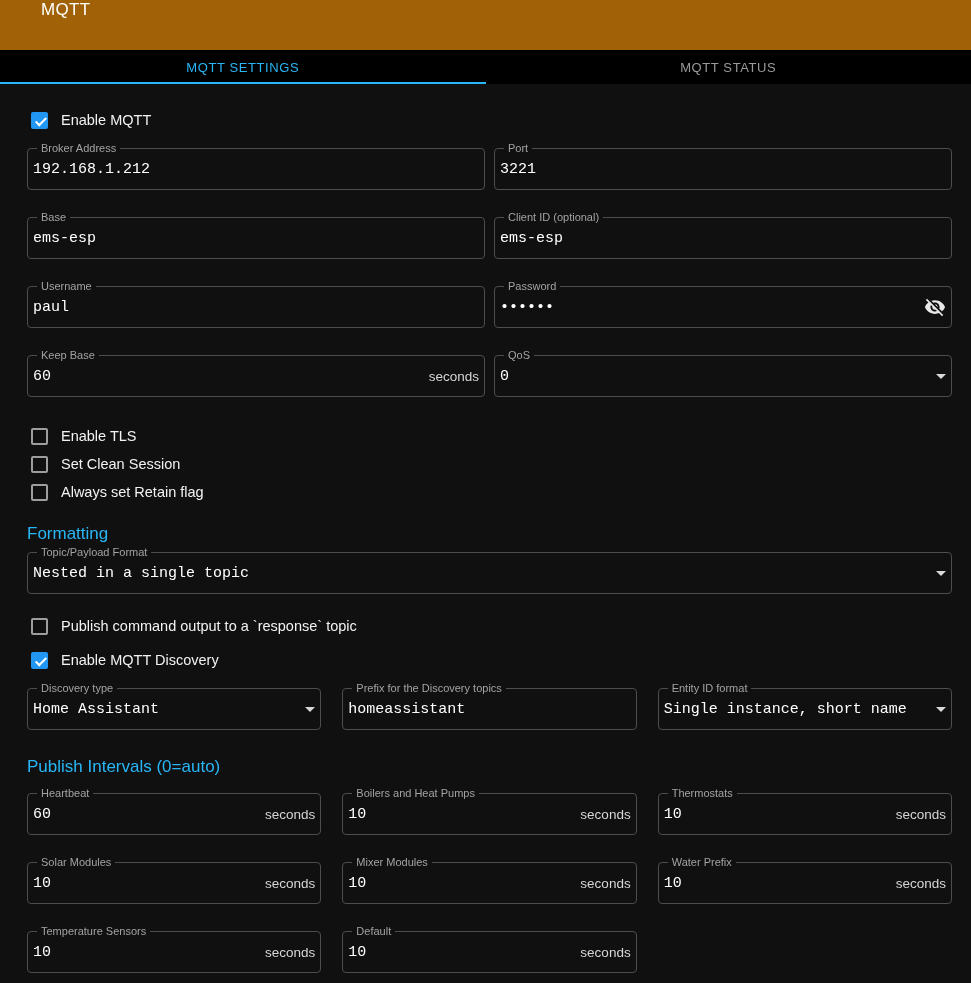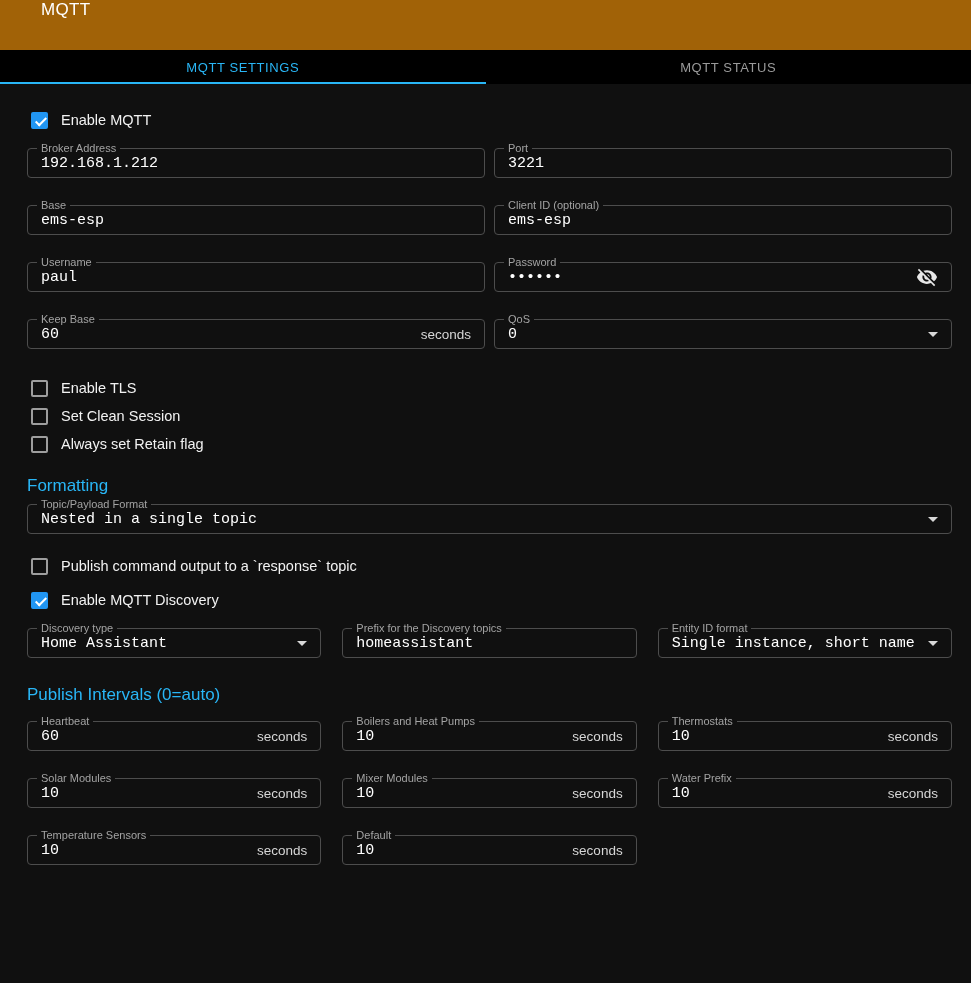--- a/index.html
+++ b/index.html
@@ -40,23 +40,23 @@
     width:4px; height:9px; border:solid #fff; border-width:0 2px 2px 0;
     transform:rotate(45deg);
   }
   .cb-label { font-size:14.5px; color:#f2f2f2; }
 
   .row2 { display:grid; grid-template-columns:1fr 1fr; gap:9px; margin:16px 0 27px; }
   .row3 { display:grid; grid-template-columns:1fr 1fr 1fr; gap:21px; margin:16px 0 27px; }
   .row-full { margin:0 0 20px; }
 
   .field {
-    position:relative; height:30px;
+    position:relative; height:42px;
     border:1px solid #4d4d4d; border-radius:4px;
-    display:flex; align-items:center; padding:0 13px;
+    display:flex; align-items:center; padding:0 5px;
     background:transparent; cursor:text;
   }
   .field.select { cursor:pointer; }
   .field-label {
     position:absolute; top:-7px; left:9px;
     background:#101010; padding:0 4px;
     font-size:11px; color:#a3a3a3; line-height:13px; white-space:nowrap;
   }
   .field-value { font-size:15px; color:#fff; flex:1; white-space:nowrap; overflow:hidden;font-family:Liberation Mono, monospace; }
   .field-suffix { font-size:13.5px; color:#d6d6d6; margin-left:8px; }

